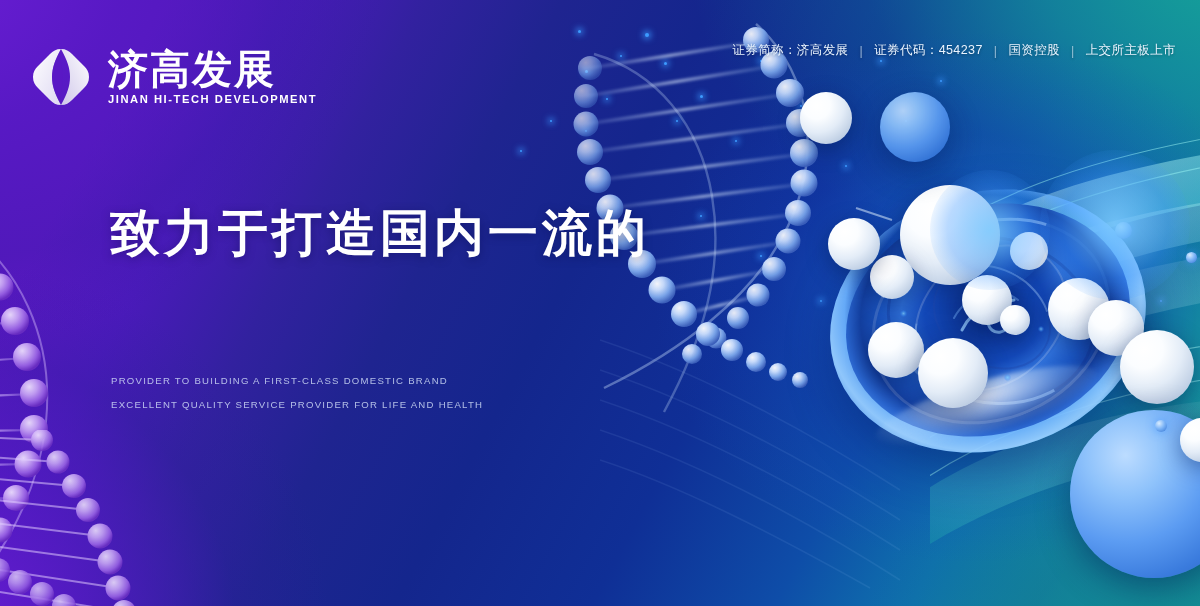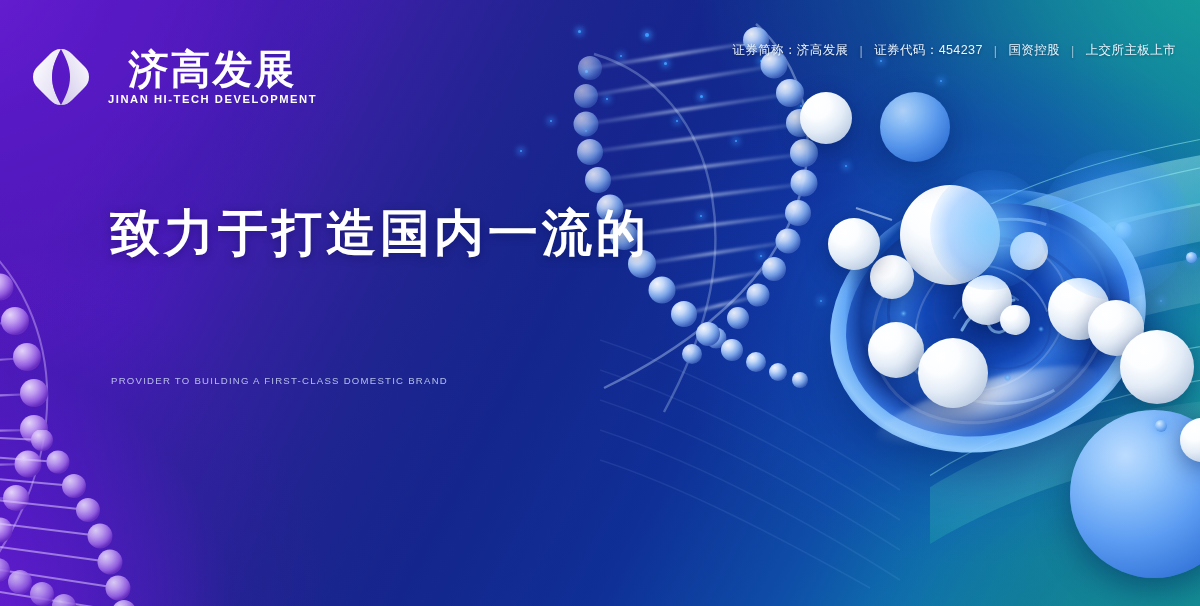--- a/index.html
+++ b/index.html
@@ -147,21 +147,21 @@
   .stock-info .sep{
     display:inline-block;
     margin:0 11px;
     color:rgba(225,240,255,.62);
     font-weight:300;
   }
 
   
   .logo{
     position:absolute;left:30px;top:46px;
-    display:flex;align-items:center;text-align:center;
+    display:flex;align-items:center;
   }
   .logo-mark{
     width:62px;height:62px;
     position:relative;flex:0 0 auto;
   }
   .logo-text{margin-left:16px;}
   .logo-cn{
     font-size:40px;font-weight:700;color:#ffffff;
     letter-spacing:2px;line-height:1.0;
     font-family:"Liberation Sans","DejaVu Sans",sans-serif;
@@ -585,15 +585,16 @@
     <span class="sep">|</span>
     <span class="seg">上交所主板上市</span>
   </div>
 
   <div class="headline">
     <div class="hl-1">致力于打造国内一流的</div>
   </div>
 
   <div class="subtitle">
     <div class="sub-line">PROVIDER TO BUILDING A FIRST-CLASS DOMESTIC BRAND</div>
+    <div class="sub-line">EXCELLENT QUALITY SERVICE PROVIDER FOR LIFE AND HEALTH</div>
   </div>
 
 </div>
 
 </body></html>

